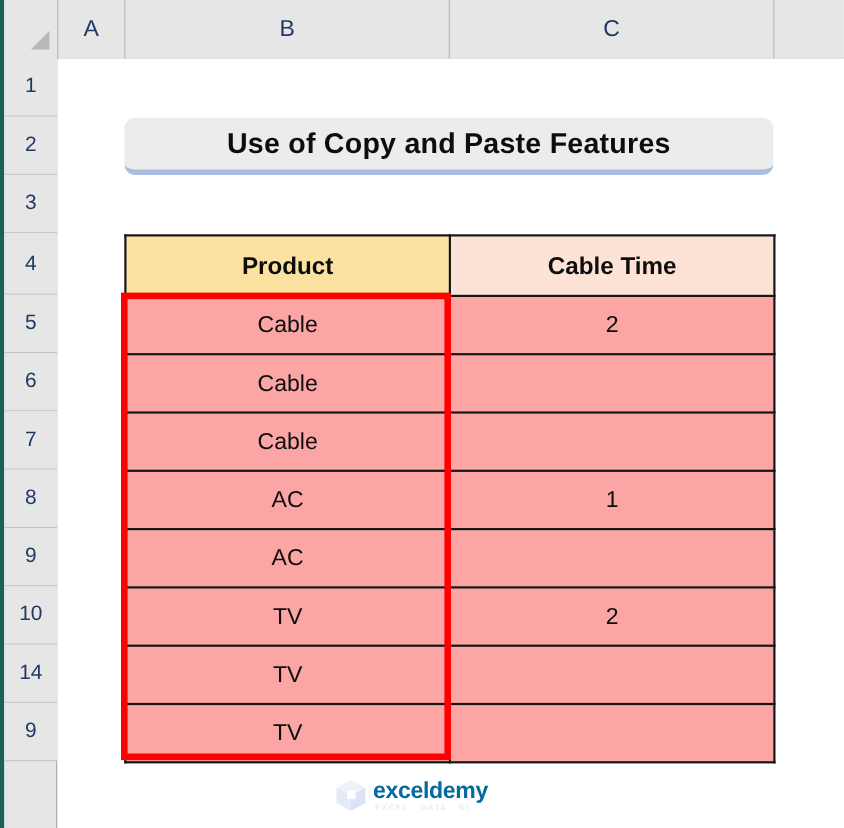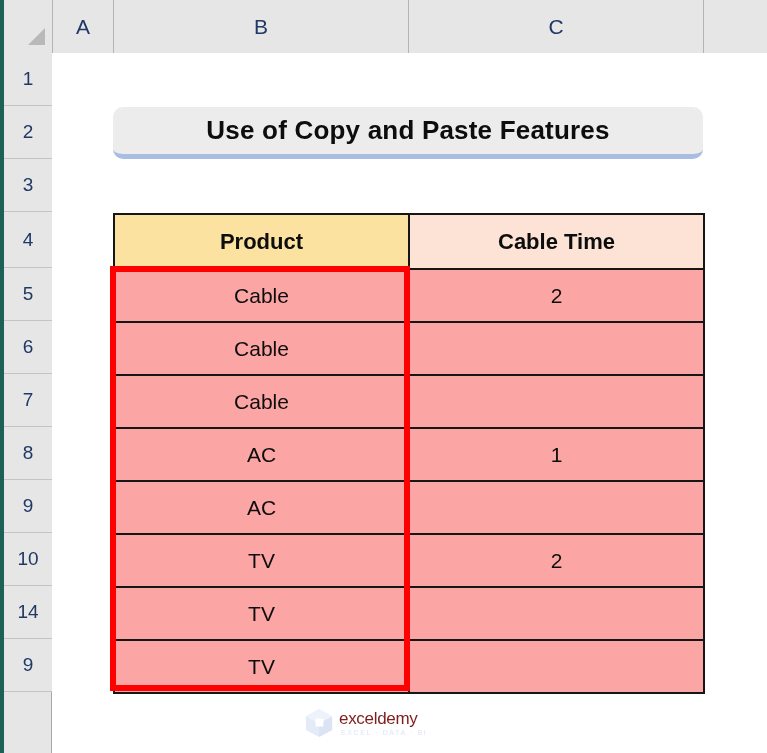--- a/index.html
+++ b/index.html
@@ -180,23 +180,23 @@
     height: 36px;
     display: flex;
     align-items: center;
     gap: 6px;
     opacity: 1;
     user-select: none;
   }
   .wm-mark { width: 28px; height: 30px; flex: none; }
   .wm-text { display: flex; flex-direction: column; justify-content: center; }
   .wm-name {
-    font-size: 17px;
-    font-weight: normal;
-    color: #7f1d1d;
+    font-size: 21px;
+    font-weight: bold;
+    color: #0369a1;
     line-height: 1;
     letter-spacing: -0.3px;
   }
   .wm-sub {
     font-size: 7px;
     color: #dde5f5;
     letter-spacing: 1.6px;
     line-height: 1;
     margin-top: 2px;
     padding-left: 2px;

